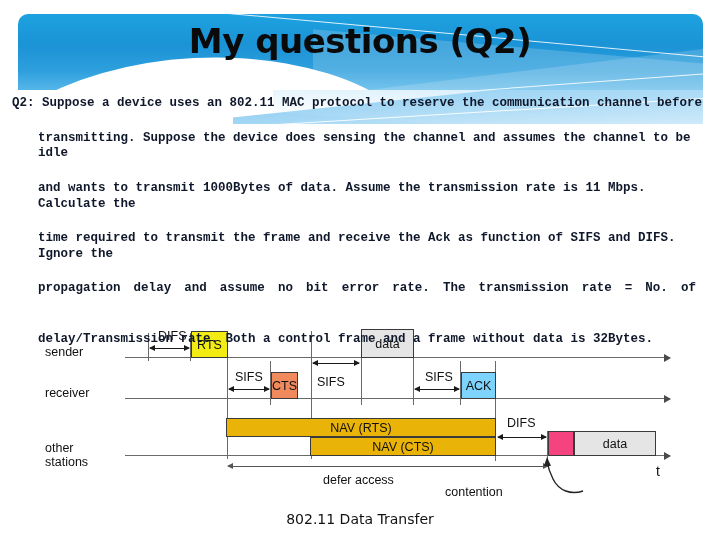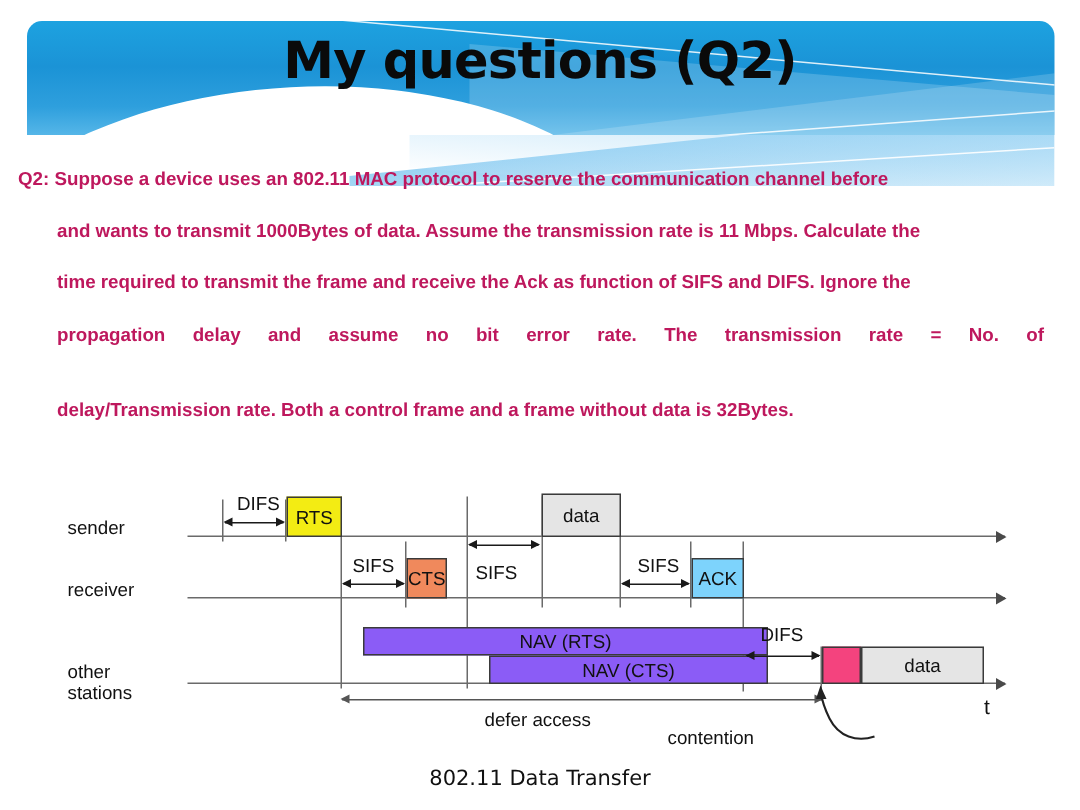--- a/index.html
+++ b/index.html
@@ -65,25 +65,24 @@
     transform:skewY(4deg);transform-origin:right top;
   }
   .banner-tail .tl{
     position:absolute;right:0;top:8px;width:480px;height:1px;
     background:rgba(255,255,255,0.9);transform:rotate(-3.5deg);transform-origin:right center;
   }
 
   
   .body-text{
     position:absolute;left:12px;top:96px;width:696px;
-    color:#be185d;
-    font-family:Liberation Sans, sans-serif;
+    color:#0f172a;
+    font-family:Liberation Mono, monospace;
     font-size:12.5px;font-weight:bold;
     z-index:6;
-    margin-top:16px;
   }
   .body-text p{
     margin:0 0 19px 0;line-height:1.25;
   }
   .line-a{text-align:left;}
   .line-b{text-align:left;padding-left:26px;}
   .line-just{text-align:justify;padding-left:26px;padding-right:12px;}
   .line-just::after{content:"";display:inline-block;width:100%;}
 
   
@@ -105,21 +104,21 @@
   .vline{position:absolute;width:1px;background:#6a6a6a;}
   .box{
     position:absolute;border:1px solid #3a3a3a;
     font-size:12.5px;display:flex;align-items:center;justify-content:center;
     color:#111;box-sizing:border-box;
   }
   .box-rts{background:#f3ec13;}
   .box-cts{background:#f0895c;}
   .box-ack{background:#7dd3fc;}
   .box-data{background:#e5e5e5;}
-  .box-nav{background:#8b5cf6;margin-left:16px;}
+  .box-nav{background:#eab308;}
   .box-contention{background:#f4437e;}
   .gaplabel{
     position:absolute;font-size:12.5px;color:#111;background:transparent;
   }
   .hmeas{position:absolute;height:1px;background:#1a1a1a;}
   .hmeas::before{
     content:"";position:absolute;left:-1px;top:-3.5px;width:0;height:0;
     border-right:6px solid #1a1a1a;border-top:3.5px solid transparent;border-bottom:3.5px solid transparent;
   }
   .hmeas::after{
@@ -153,20 +152,21 @@
   <div class="banner-title">My questions (Q2)</div>
 
   <div class="banner-tail">
     <div class="t1"></div>
     <div class="t2"></div>
     <div class="tl"></div>
   </div>
 
   <div class="body-text">
     <p class="line-a">Q2: Suppose a device uses an 802.11 MAC protocol to reserve  the communication channel before</p>
+    <p class="line-b">transmitting. Suppose the device does sensing the channel and assumes the channel to be idle</p>
     <p class="line-b">and wants to transmit 1000Bytes of data. Assume the transmission rate is 11 Mbps. Calculate the</p>
     <p class="line-b">time required to transmit the frame and receive the Ack as function of SIFS and DIFS. Ignore the</p>
     <p class="line-just">propagation delay and assume no bit error rate. The transmission rate = No. of</p>
     <p class="line-b">delay/Transmission rate. Both a control frame and a frame without data is 32Bytes.</p>
   </div>
 
   <div class="diagram">
 
     <div class="dlabel" style="left:0px;top:30px;">sender</div>
     <div class="dlabel" style="left:0px;top:71px;">receiver</div>

